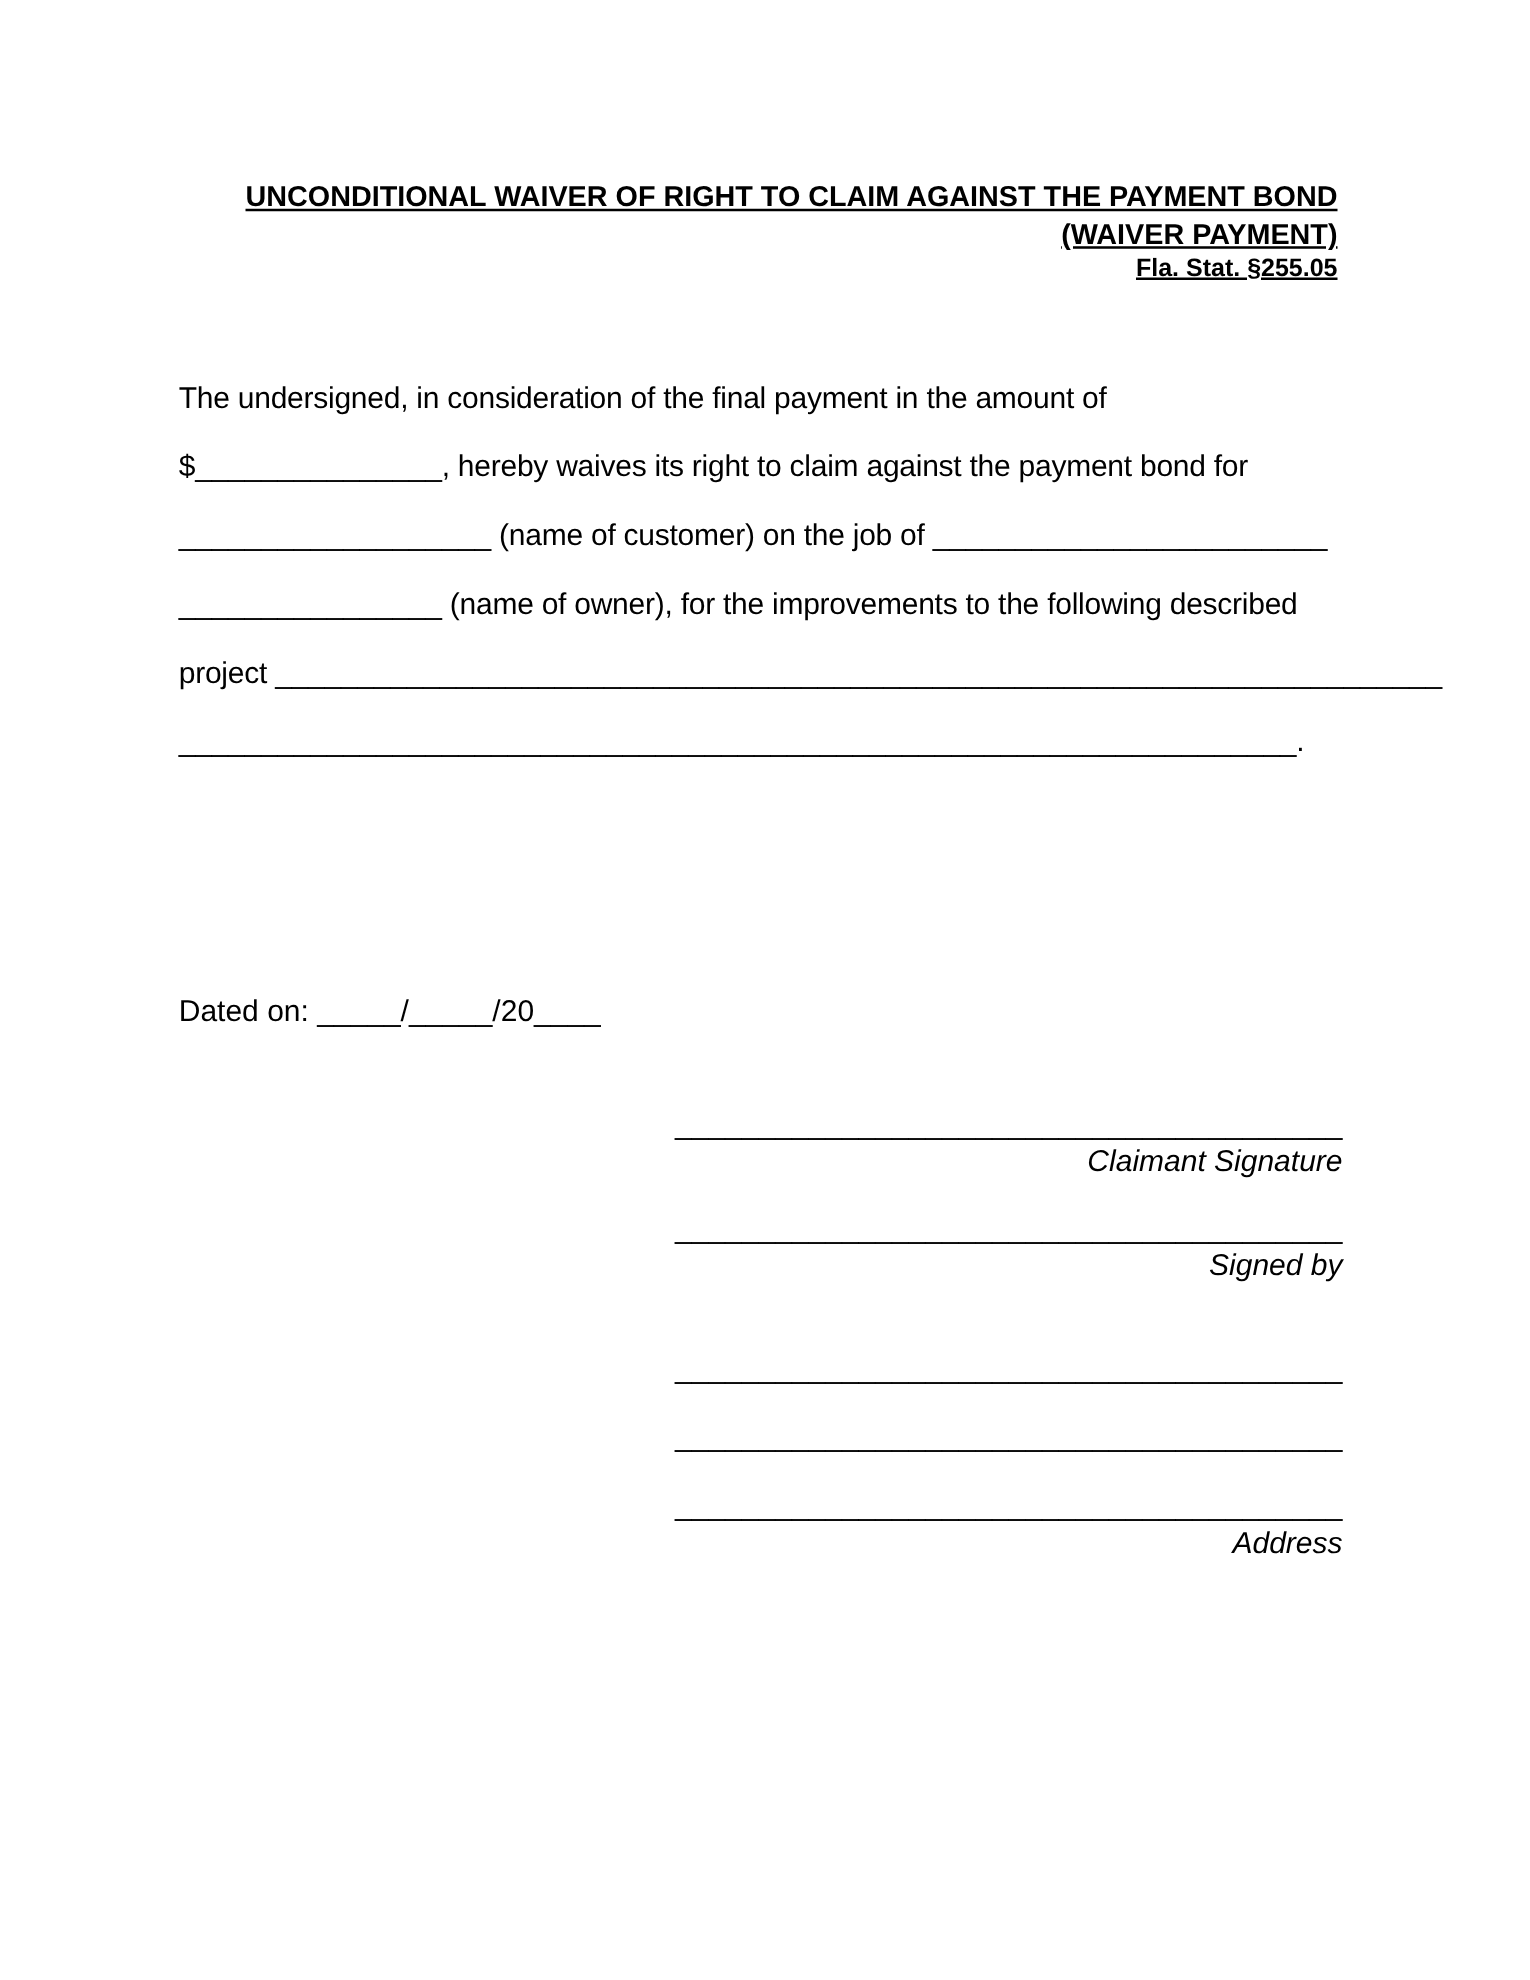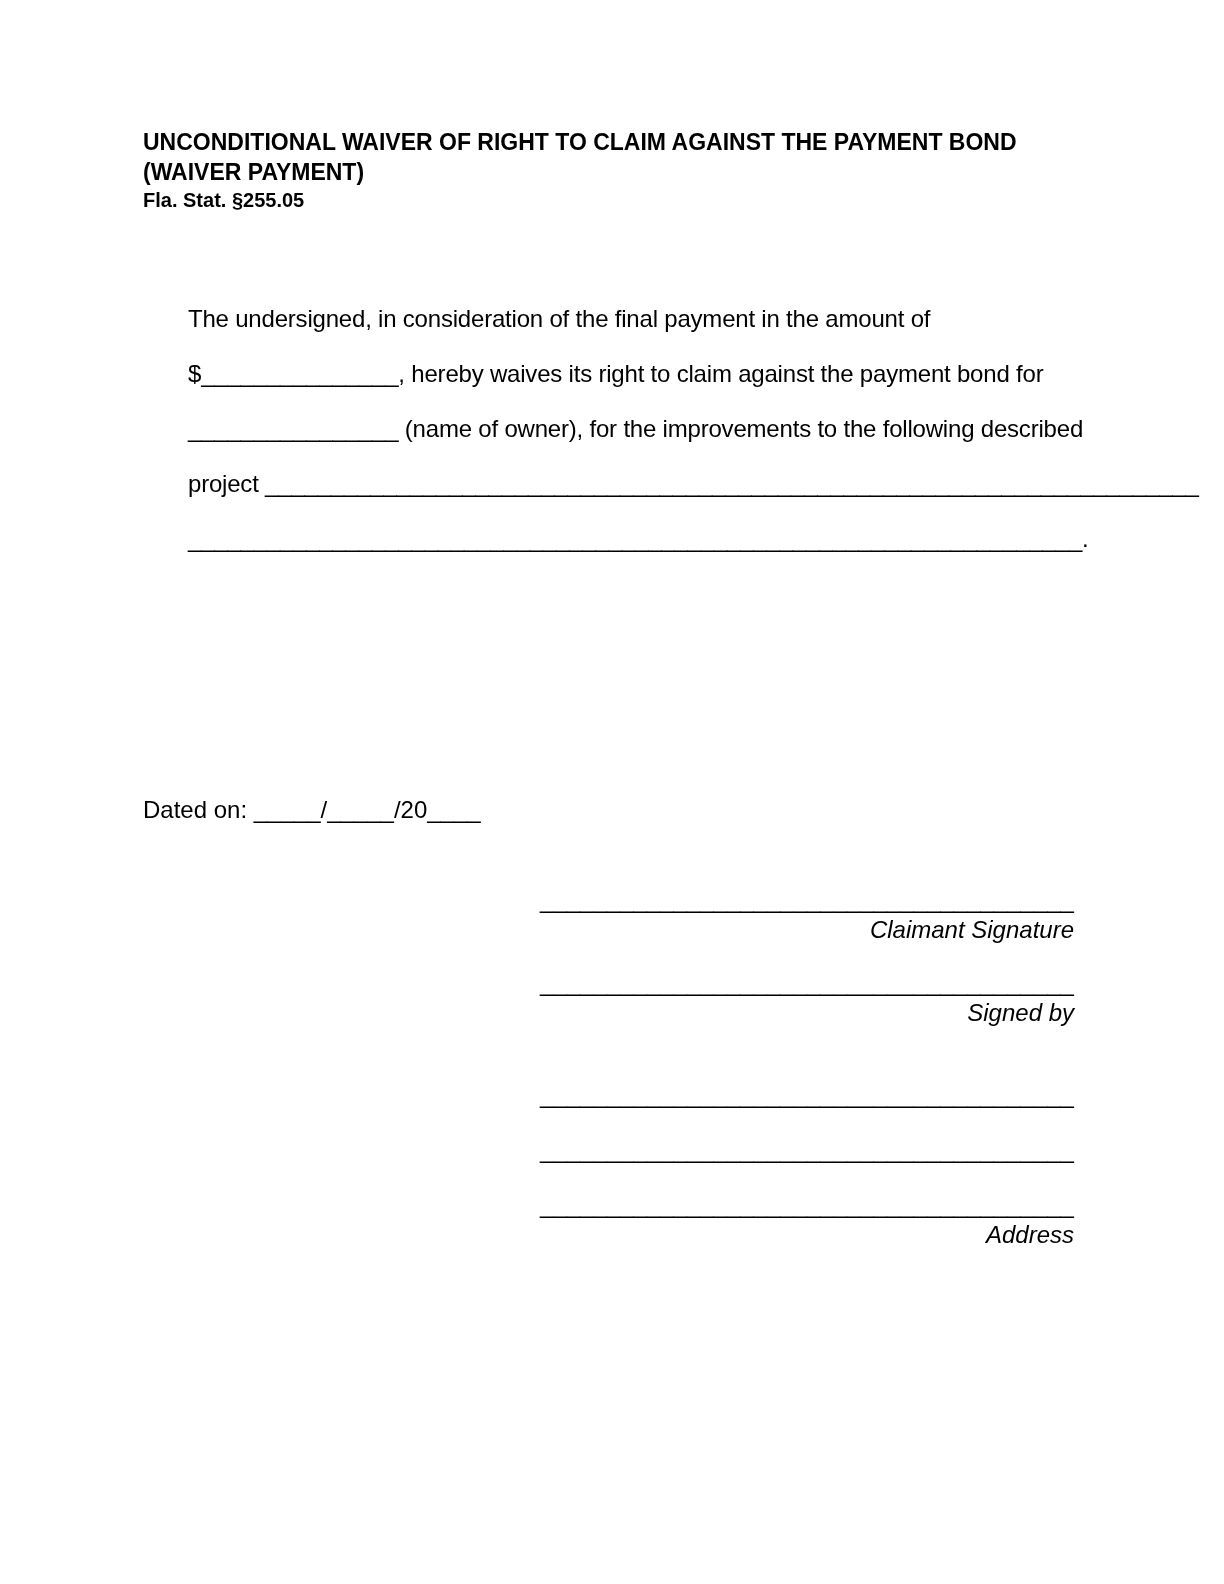--- a/index.html
+++ b/index.html
@@ -8,35 +8,35 @@
     width: 1224px;
     height: 1584px;
     margin: 0 auto;
     background: #ffffff;
     color: #000000;
     font-family: "Liberation Sans", sans-serif;
     overflow: hidden;
   }
   .title-block {
     position: absolute;
-    top: 127px;
+    top: 142px;
     left: 143px;
     width: 927px;
-    text-align: left;
+    text-align: right;
     font-weight: bold;
+    text-decoration: underline;
   }
   .title-line { font-size: 23px; line-height: 30px; white-space: nowrap; }
   .statute-line { font-size: 20px; line-height: 27px; }
   .body-block {
     position: absolute;
     top: 291px;
     left: 143px;
     width: 945px;
     font-size: 24px;
-    margin-left: 45px;
   }
   .body-line {
     line-height: 55px;
     height: 55px;
     white-space: nowrap;
     letter-spacing: -0.2px;
   }
   .dated-line {
     position: absolute;
     top: 795px;
@@ -78,20 +78,21 @@
 
   <header class="title-block">
     <div class="title-line">UNCONDITIONAL WAIVER OF RIGHT TO CLAIM AGAINST THE PAYMENT BOND</div>
     <div class="title-line">(WAIVER PAYMENT)</div>
     <div class="statute-line">Fla. Stat. §255.05</div>
   </header>
 
   <section class="body-block">
     <div class="body-line">The undersigned, in consideration of the final payment in the amount of</div>
     <div class="body-line">$_______________, hereby waives its right to claim against the payment bond for</div>
+    <div class="body-line">___________________ (name of customer) on the job of ________________________</div>
     <div class="body-line">________________ (name of owner), for the improvements to the following described</div>
     <div class="body-line">project _______________________________________________________________________</div>
     <div class="body-line">____________________________________________________________________.</div>
   </section>
 
   <div class="dated-line">Dated on: _____/_____/20____</div>
 
   <section class="sig-block">
     <div class="sig-rule">________________________________________</div>
     <div class="sig-label">Claimant Signature</div>

